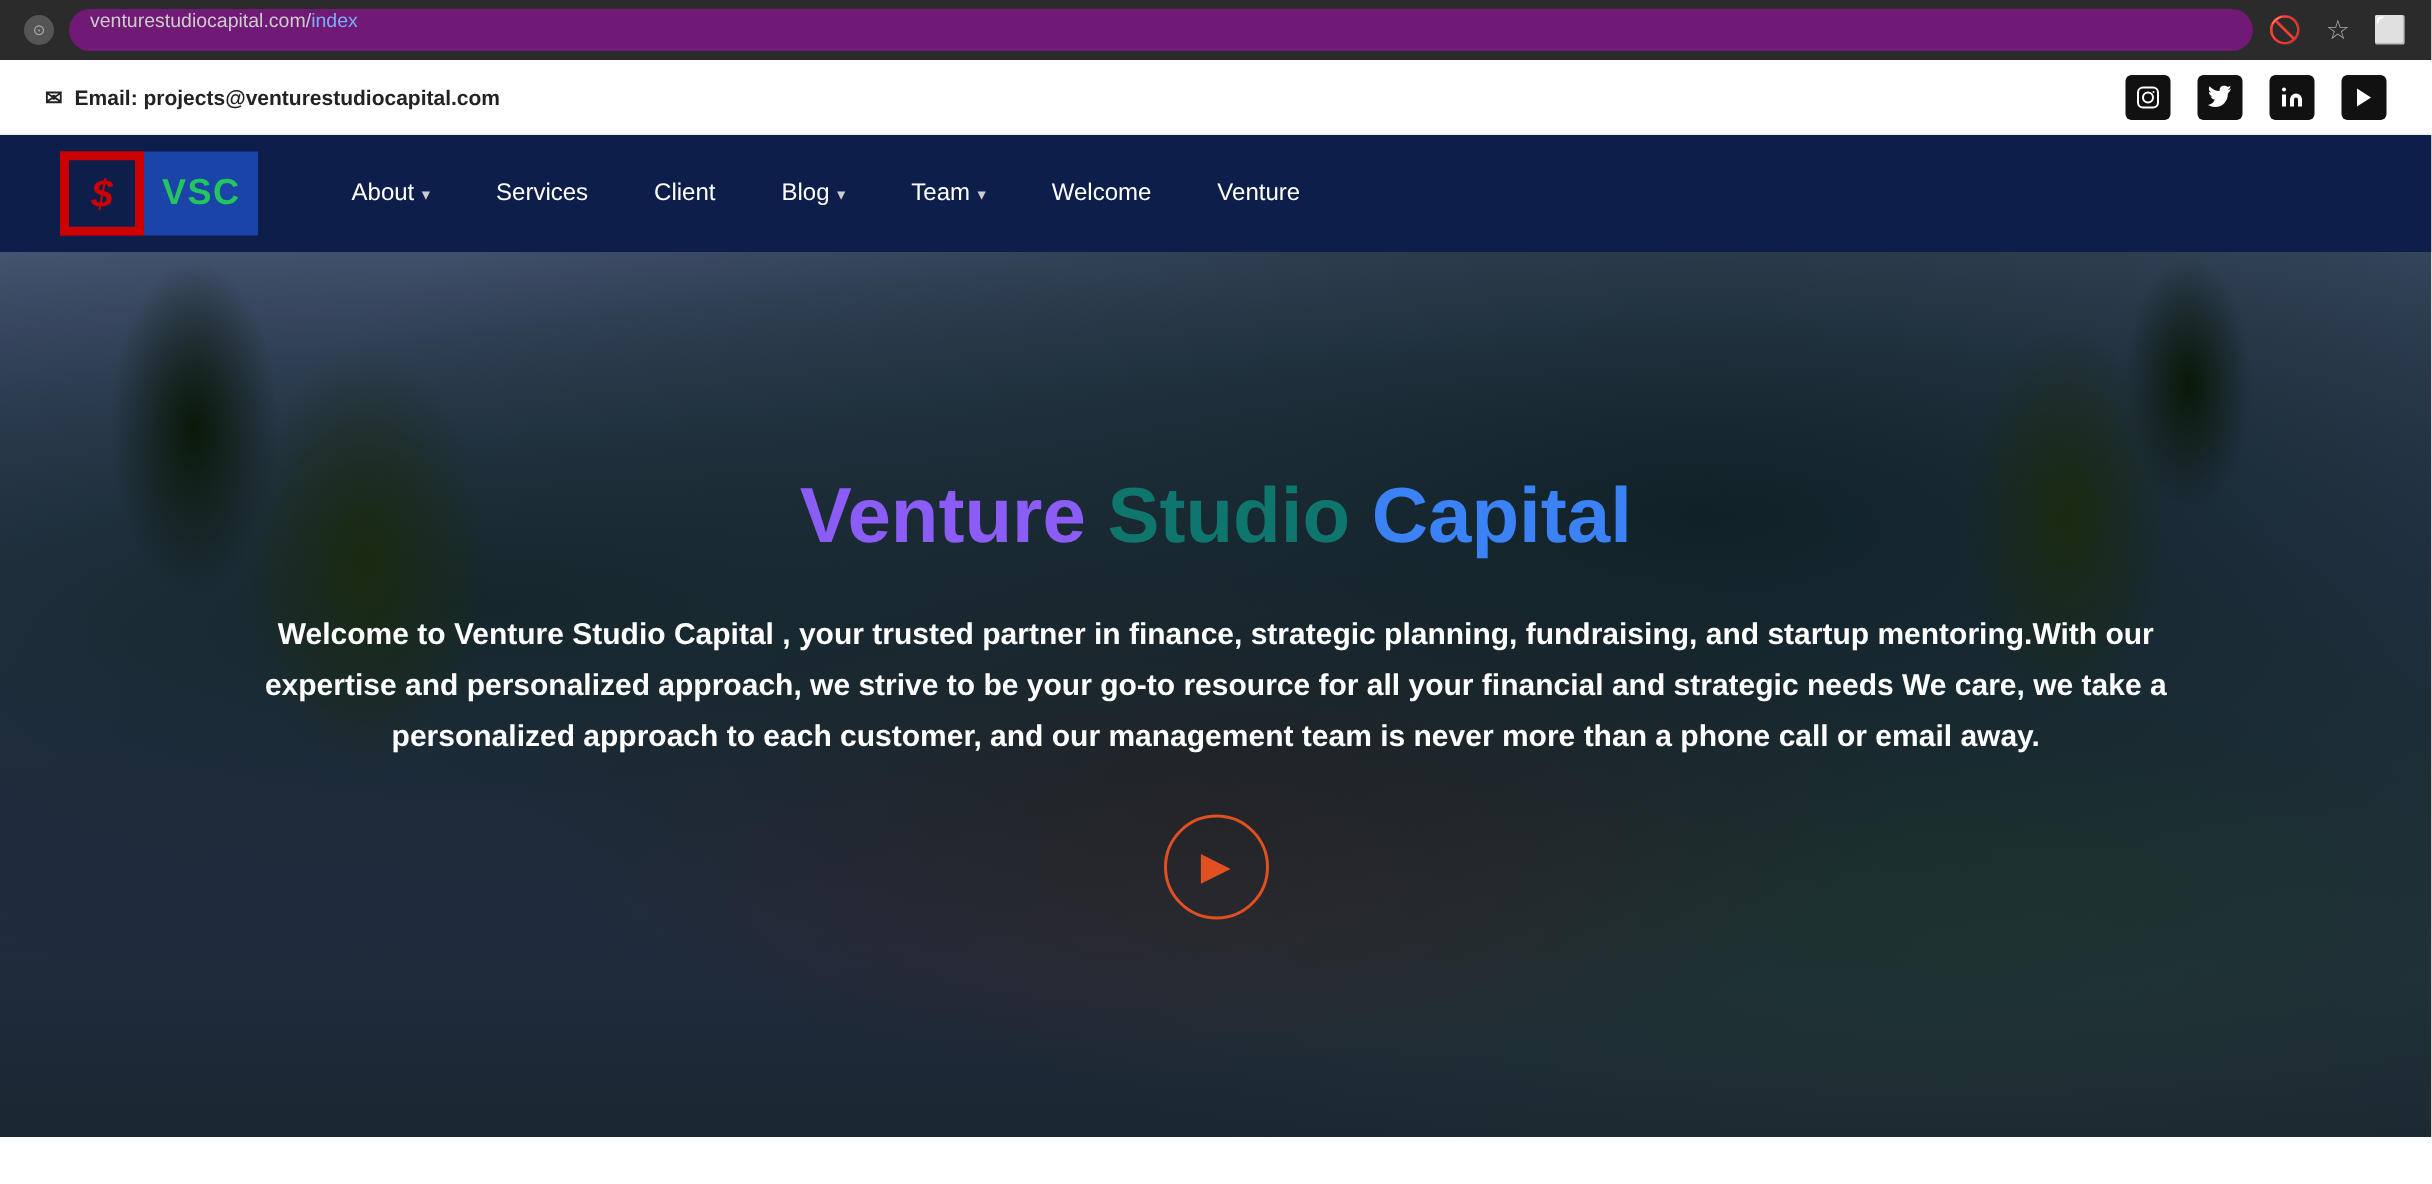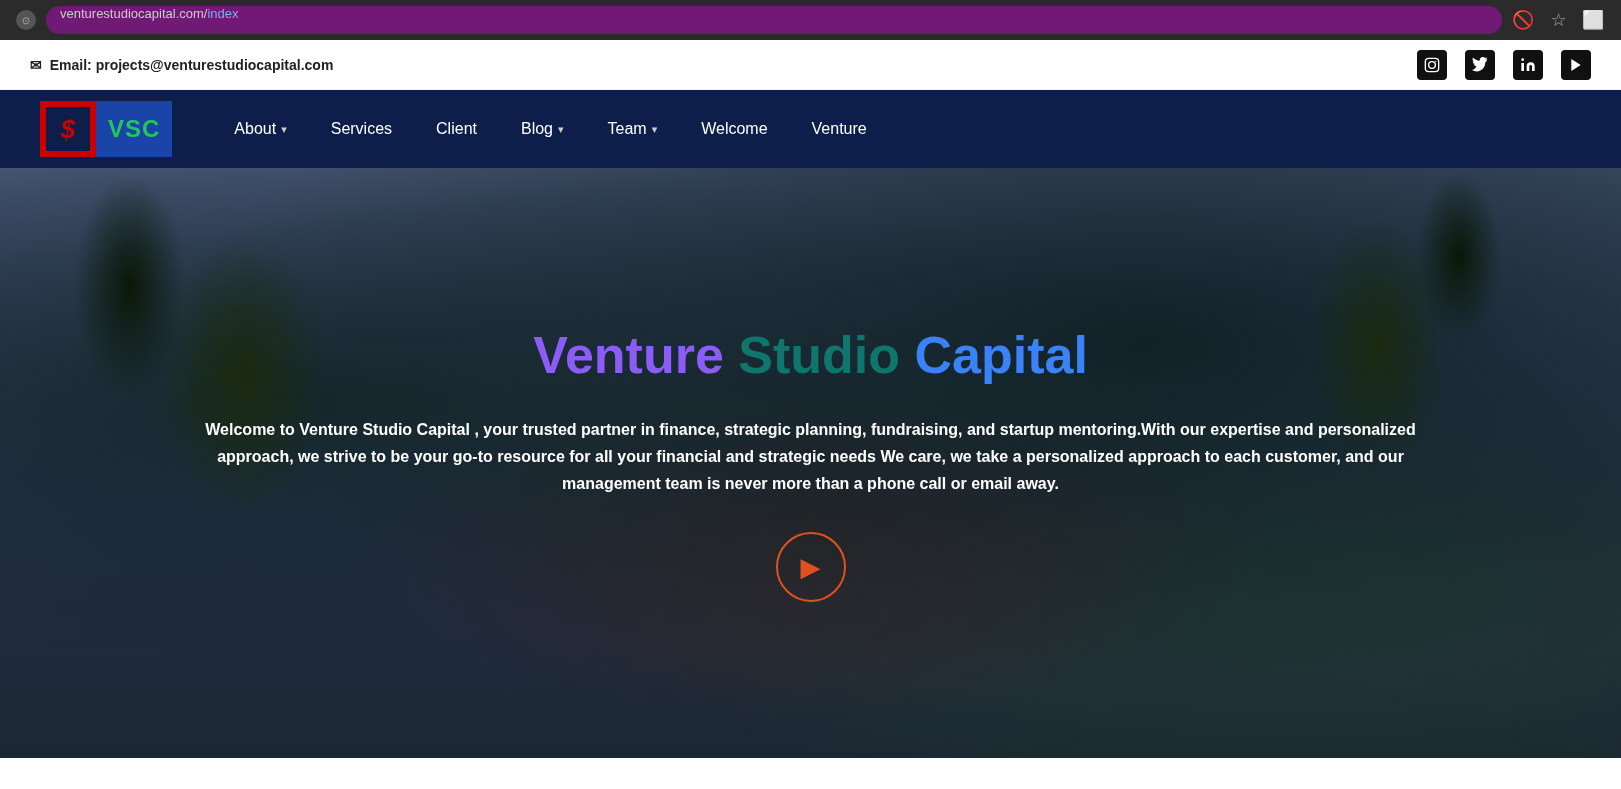--- a/index.html
+++ b/index.html
@@ -166,21 +166,21 @@
       font-size: 52px;
       font-weight: 900;
       margin-bottom: 30px;
       line-height: 1.2;
     }
     .hero-title .word-venture { color: #8b5cf6; }
     .hero-title .word-studio { color: #0f766e; }
     .hero-title .word-capital { color: #3b82f6; }
     .hero-description {
       color: #fff;
-      font-size: 16px;
+      font-size: 20px;
       font-weight: 700;
       line-height: 1.7;
       max-width: 1280px;
       margin: 0 auto 35px;
       text-align: center;
     }
     .play-button {
       width: 70px; height: 70px;
       border: 2.5px solid #e05020;
       border-radius: 50%;

